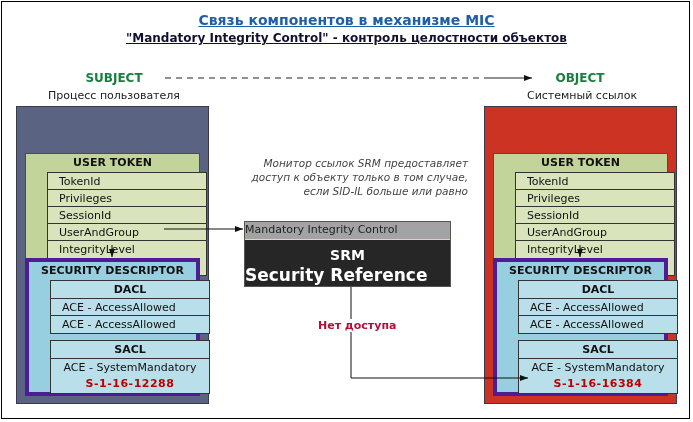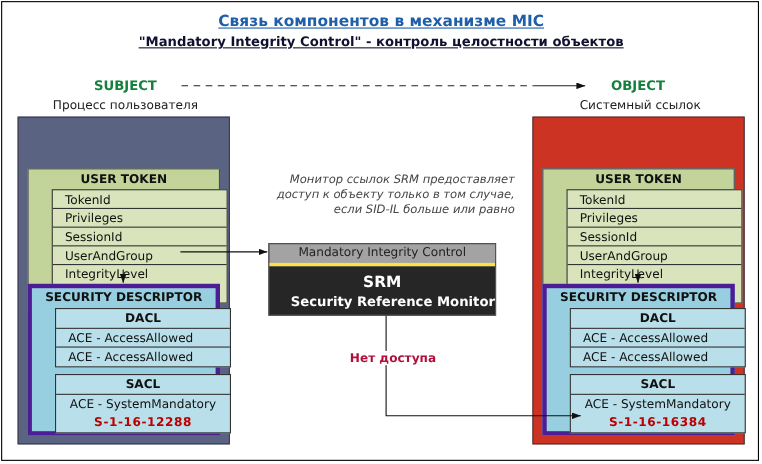--- a/index.html
+++ b/index.html
@@ -20,23 +20,23 @@
   .row{font-size:11px;height:17px;line-height:17px;padding-left:11px;border-bottom:1px solid #333;color:#111;box-sizing:border-box;}
   .row.last{border-bottom:none;}
   .sid{font-weight:bold;color:#bb0000;font-size:11px;text-align:center;height:17px;line-height:15px;letter-spacing:0.5px;}
   .desc{position:absolute;left:8px;top:151px;width:175px;height:138px;background:#97cfe0;border:4px solid #4c1d95;box-sizing:border-box;}
   .desc .tbl{background:#b9dfea;}
   .desc .dacl{top:18px;}
   .desc .sacl{top:78px;}
   .acl-h{font-weight:bold;font-size:11px;text-align:center;height:17px;line-height:17px;border-bottom:1px solid #333;color:#111;}
   .note{position:absolute;left:228px;top:156px;width:240px;text-align:right;font-style:italic;font-size:10.5px;color:#444;line-height:14px;}
   .srm{position:absolute;left:244px;top:221px;width:207px;height:66px;border:1px solid #555;box-sizing:border-box;background:#262626;}
-  .srm-h{height:17px;line-height:16px;background:#a3a3a3;color:#222;font-size:11px;text-align:center;border-bottom:3px solid #fde047;}
+  .srm-h{height:17px;line-height:16px;background:#a3a3a3;color:#222;font-size:11px;border-bottom:1px solid #fde047;}
   .srm-t{color:#fff;font-weight:bold;text-align:center;font-size:14px;margin-top:7px;}
-  .srm-s{color:#fff;font-weight:bold;text-align:right;font-size:12px;margin-top:2px;}
+  .srm-s{color:#fff;font-weight:bold;text-align:left;font-size:17px;margin-top:2px;}
   .deny{position:absolute;left:316px;top:319px;font-weight:bold;font-size:11px;color:#b0103a;background:#fff;padding:0 2px;}
   svg.lines{position:absolute;left:0;top:0;}
 </style>
 </head>
 <body>
 
 <div class="frame"></div>
 
 <div class="title t1">Связь компонентов в механизме MIC</div>
 <div class="title t2">"Mandatory Integrity Control" - контроль целостности объектов</div>

